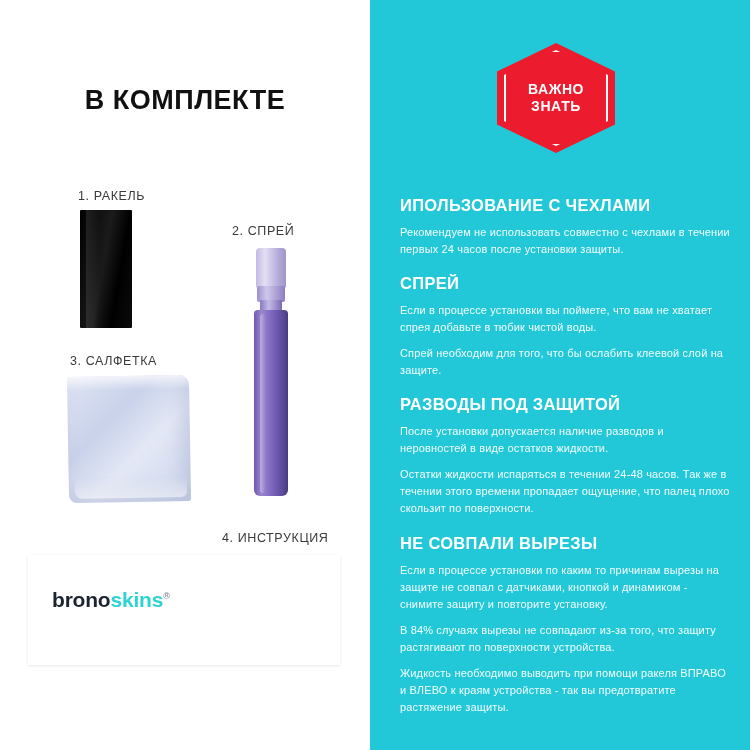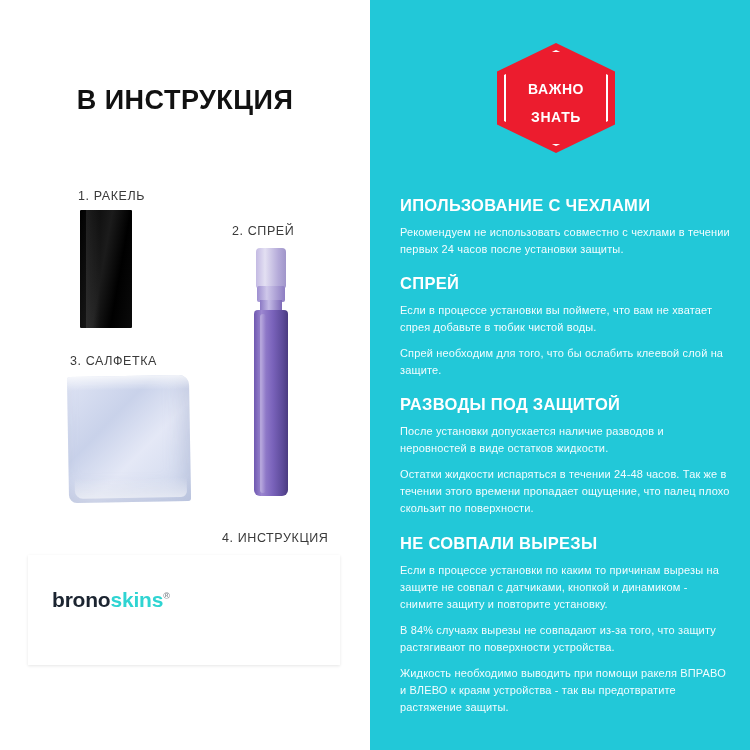--- a/index.html
+++ b/index.html
@@ -183,21 +183,20 @@
     justify-content: center;
     line-height: 1.18;
   }
   .hexa-inner span {
     display: block;
     font-size: 14px;
     font-weight: bold;
     letter-spacing: 0.6px;
     text-align: center;
     color: #ffffff;
-    margin-top: 11px;
   }
 
   .sections {
     position: absolute;
     left: 30px; top: 196px;
     width: 332px;
   }
   .sec { margin-bottom: 16px; }
   .sec h3 {
     margin: 0 0 9px 0;
@@ -214,21 +213,21 @@
     letter-spacing: 0.15px;
   }
   .sec p:last-child { margin-bottom: 0; }
 </style>
 </head>
 <body>
 
 <div class="page">
 
   <div class="left">
-    <div class="left-title">В ИНСТРУКЦИЯ</div>
+    <div class="left-title">В КОМПЛЕКТЕ</div>
 
     <div class="label lbl-squeegee">1. РАКЕЛЬ</div>
     <div class="squeegee"></div>
 
     <div class="label lbl-spray">2. СПРЕЙ</div>
     <div class="spray">
       <div class="cap"></div>
       <div class="collar"></div>
       <div class="neck"></div>
       <div class="body"></div>

